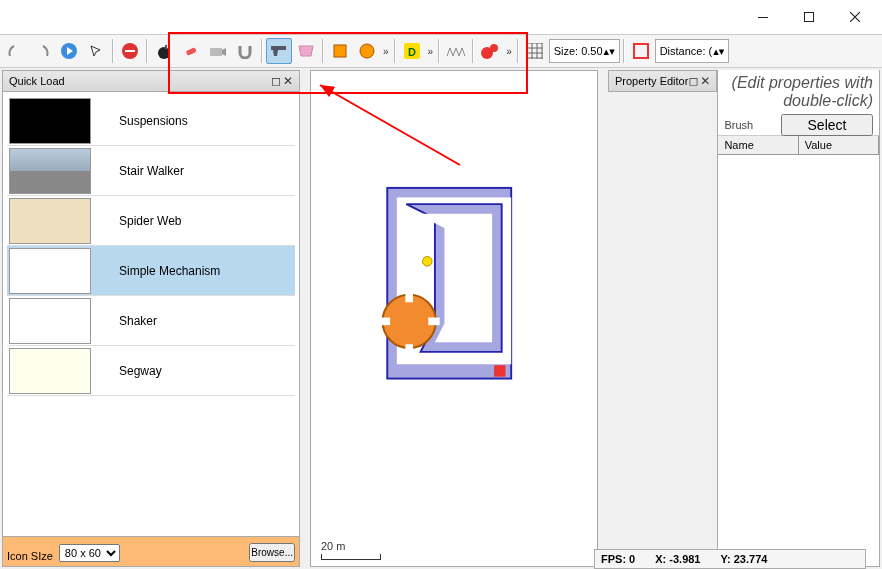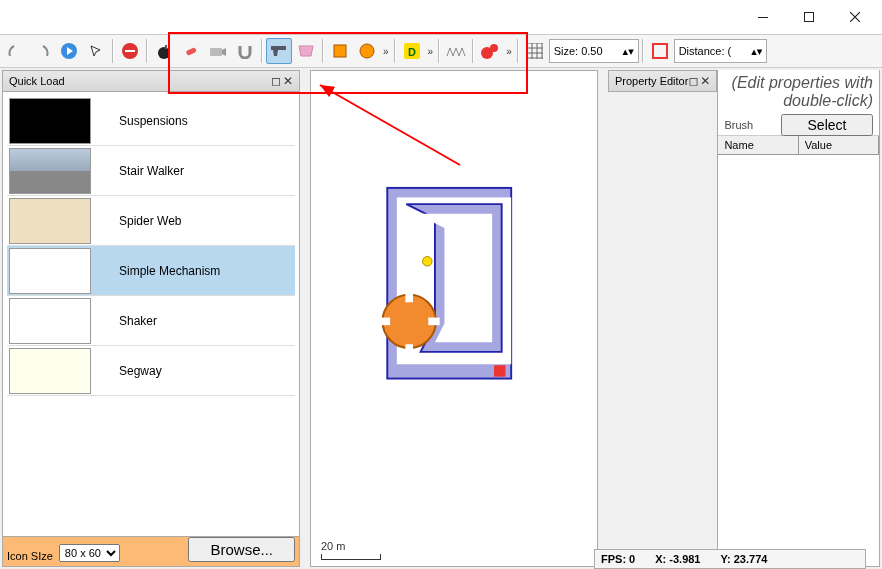--- a/index.html
+++ b/index.html
@@ -4,34 +4,34 @@
 <style>
 *{box-sizing:border-box;margin:0;padding:0;font-family:Tahoma,Arial,sans-serif;font-size:11px}
 body{background:#f0f0f0;width:882px;height:569px;overflow:hidden;position:relative}
 .titlebar{height:34px;background:#fff;display:flex;justify-content:flex-end;align-items:center;padding-right:4px}
 .titlebar .btn{width:46px;height:30px;display:flex;align-items:center;justify-content:center;cursor:pointer}
 .toolbar{height:34px;background:#f5f5f5;border-top:1px solid #ccc;border-bottom:1px solid #ccc;display:flex;align-items:center;padding:2px;gap:1px;position:relative}
 .sep{width:2px;height:24px;border-left:1px solid #bbb;border-right:1px solid #fff;margin:0 2px}
 .tbtn{width:26px;height:26px;display:flex;align-items:center;justify-content:center;cursor:pointer;border:1px solid transparent;border-radius:2px}
 .tbtn.active{background:#b8d8f0;border:1px solid #5a9fd4}
 .more{font-size:10px;color:#333;cursor:pointer;padding:0 2px}
-.sizebox{background:#fff;border:1px solid #aaa;padding:2px 4px;height:24px;display:flex;align-items:center;gap:20px;font-family:monospace}
+.sizebox{background:#fff;border:1px solid #aaa;padding:2px 4px;height:24px;display:flex;align-items:center;gap:1px;font-family:monospace}
 .main{display:flex;height:calc(569px - 34px - 34px);padding:2px;gap:10px}
 .ql{width:298px;display:flex;flex-direction:column}
 .panel-hdr{background:linear-gradient(#e8e8e8,#d8d8d8);border:1px solid #aaa;padding:3px 6px;display:flex;justify-content:space-between;align-items:center;height:22px}
 .panel-hdr .ctrls{display:flex;gap:2px}
 .panel-hdr .ctrls span{cursor:pointer;font-size:12px;color:#333}
 .ql-body{flex:1;background:#fff;border:1px solid #aaa;border-top:none;overflow:auto;padding:4px}
 .ql-item{display:flex;align-items:center;height:50px;border-bottom:1px solid #ddd;cursor:pointer}
 .ql-item.sel{background:#b8d8f0}
 .thumb{width:82px;height:46px;margin:2px;background:#ccc;border:1px solid #999;flex-shrink:0}
 .ql-item span{margin-left:26px;font-size:12px}
 .ql-foot{background:#fdba74;border:1px solid #aaa;border-top:none;padding:4px;display:flex;align-items:flex-end;gap:6px;height:30px}
 .ql-foot select{font-size:11px;padding:1px}
-.ql-foot button{padding:2px 20px;font-size:15px}
+.ql-foot button{padding:2px 0;font-size:10px}
 .canvas{flex:1;background:#fff;border:1px solid #aaa;position:relative}
 .prop{width:272px;display:flex;}
 .prop-body{flex:1;background:#fff;border:1px solid #aaa;border-top:none;display:flex;flex-direction:column}
 .prop-hint{text-align:right;padding:4px 6px;font-style:italic;font-size:16px;color:#555}
 .prop-row{display:flex;border-bottom:1px solid #ccc;padding:3px 6px;height:22px;align-items:center}
 .prop-row .l{flex:1;color:#444}
 .prop-row button{width:92px;font-size:14px;padding:1px}
 .prop-table{display:flex;border-bottom:1px solid #999}
 .prop-table div{flex:1;padding:3px 6px;border-right:1px solid #999;background:#efefef}
 .statusbar{position:absolute;bottom:0;right:16px;width:272px;background:#f5f5f5;border:1px solid #aaa;padding:3px 6px;display:flex;gap:20px;font-family:monospace;font-size:11px;font-weight:bold}

